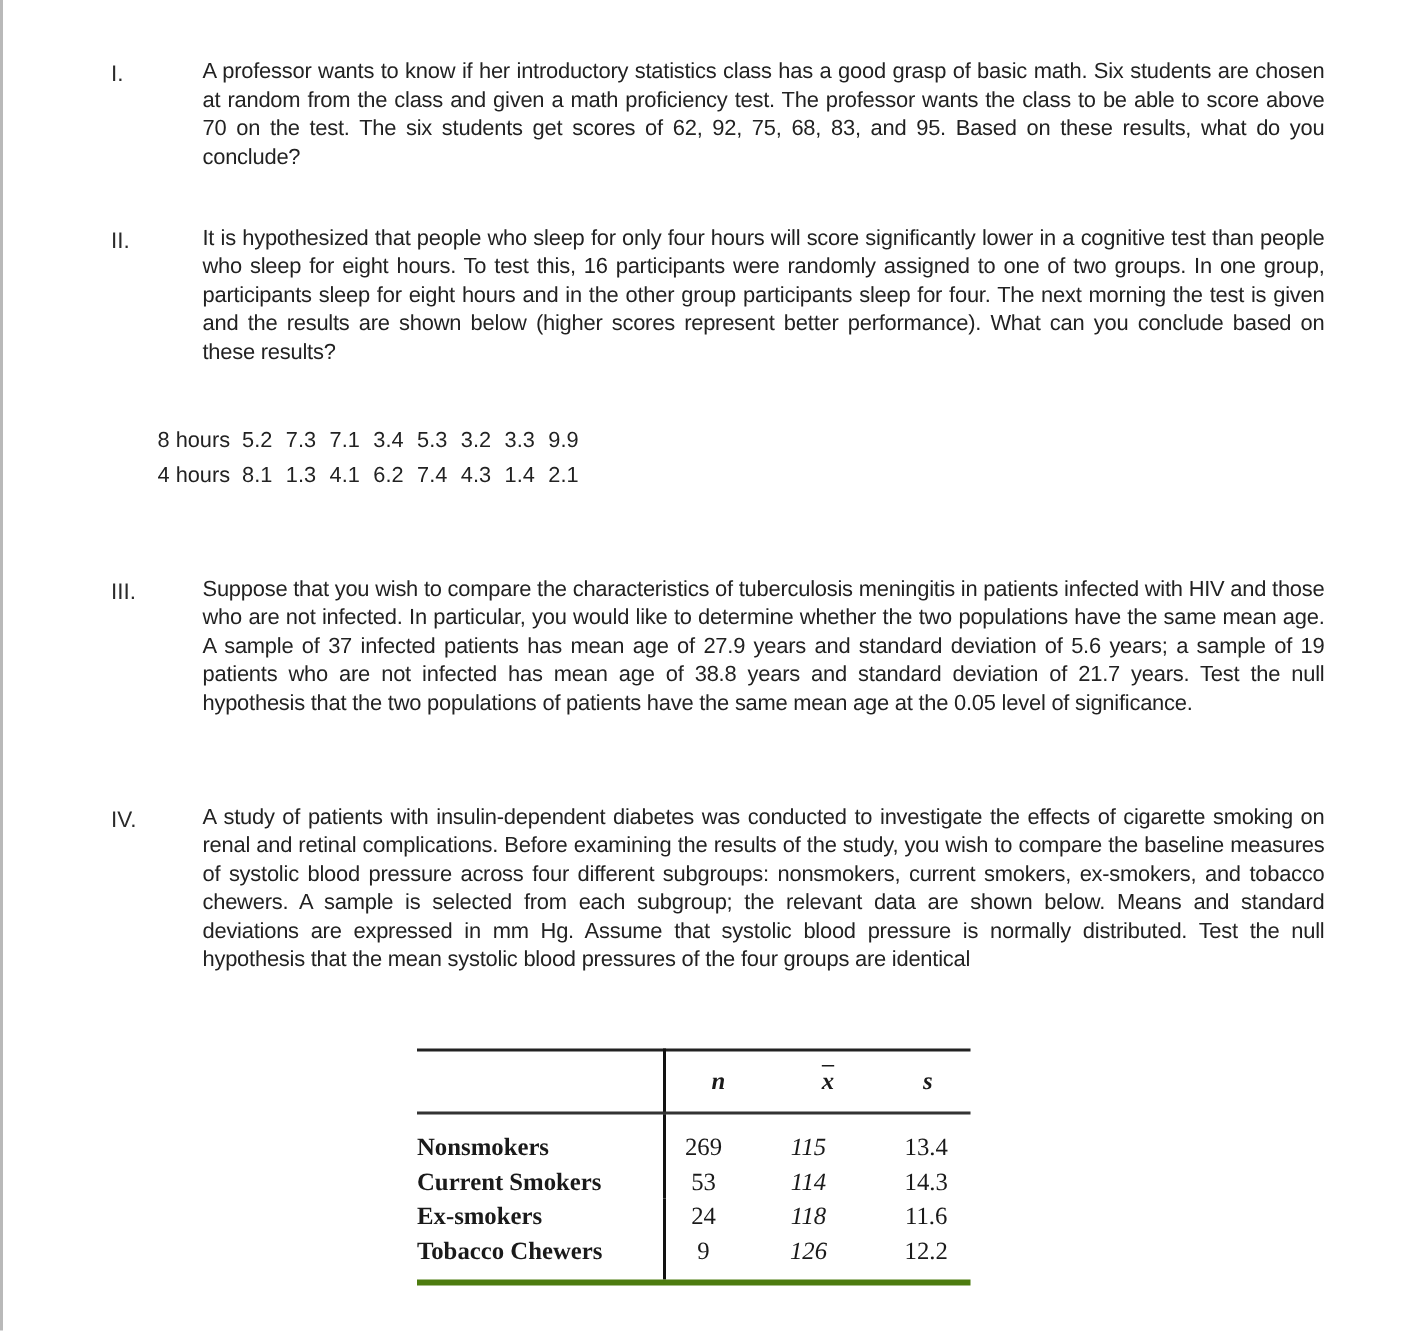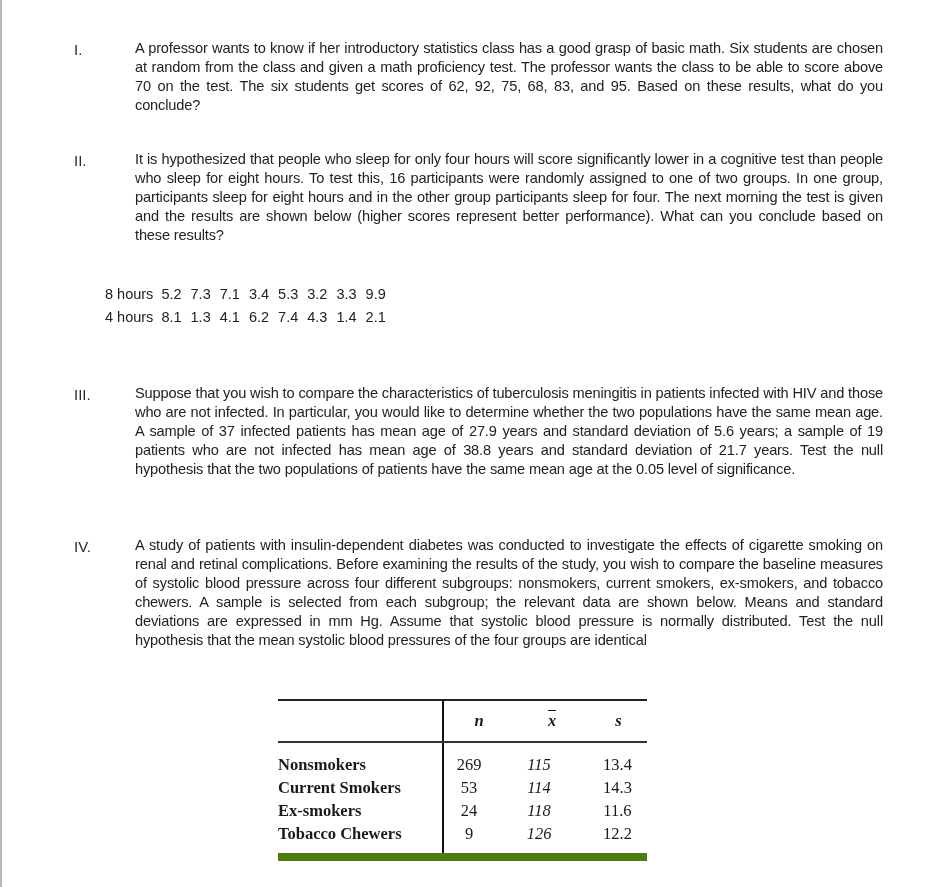--- a/index.html
+++ b/index.html
@@ -90,21 +90,21 @@
       text-align: left;
       width: 164px;
       font-weight: bold;
     }
     table.stat tbody td {
       height: 23px;
       padding: 0;
       text-align: center;
     }
     table.stat tbody tr:first-child td { padding-top: 10px; }
-    table.stat tbody tr:last-child td { padding-bottom: 8px; border-bottom: 8px solid #4d7c0f; }
+    table.stat tbody tr:last-child td { padding-bottom: 8px; border-bottom: 4px solid #4d7c0f; }
     table.stat td.rowlabel { padding-left: 0; }
     table.stat td.c-n { padding-right: 20px; width: 50px; }
     table.stat td.c-x { padding-right: 26px; width: 50px; font-style: italic; }
     table.stat td.c-s { padding-right: 2px; }
     .xbar {
       text-decoration: overline;
     }
   </style>
 </head>
 <body>

